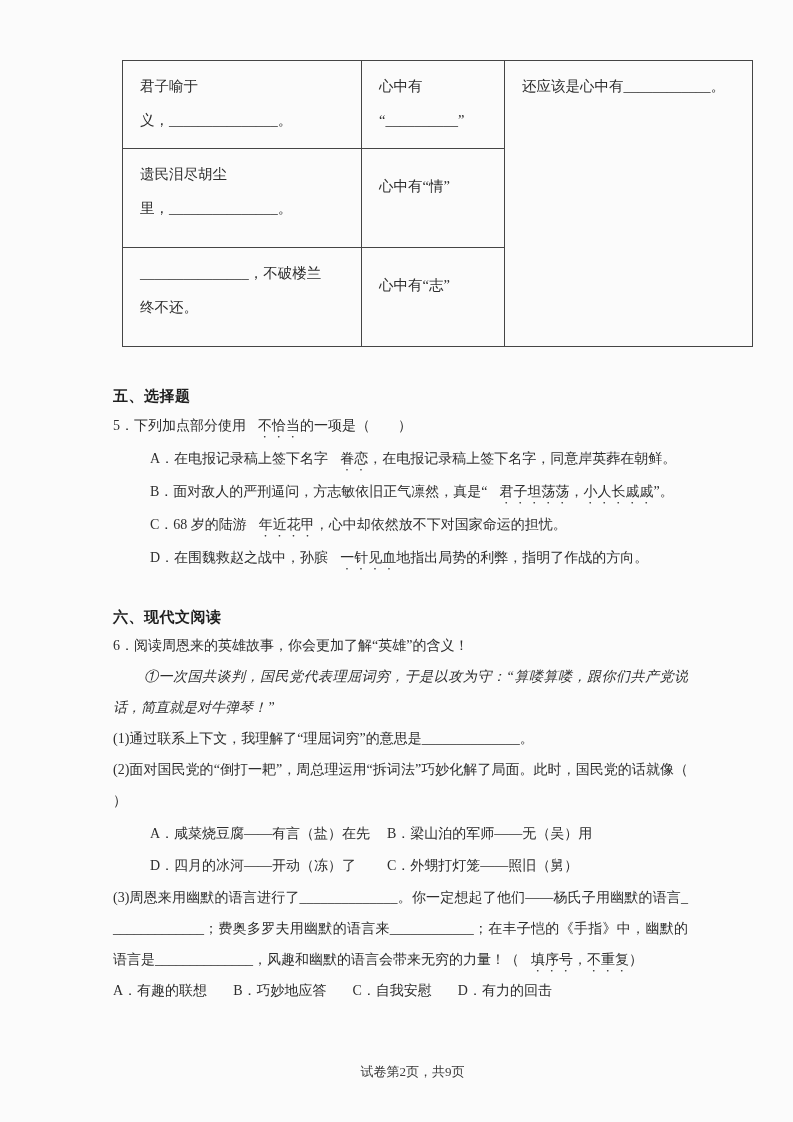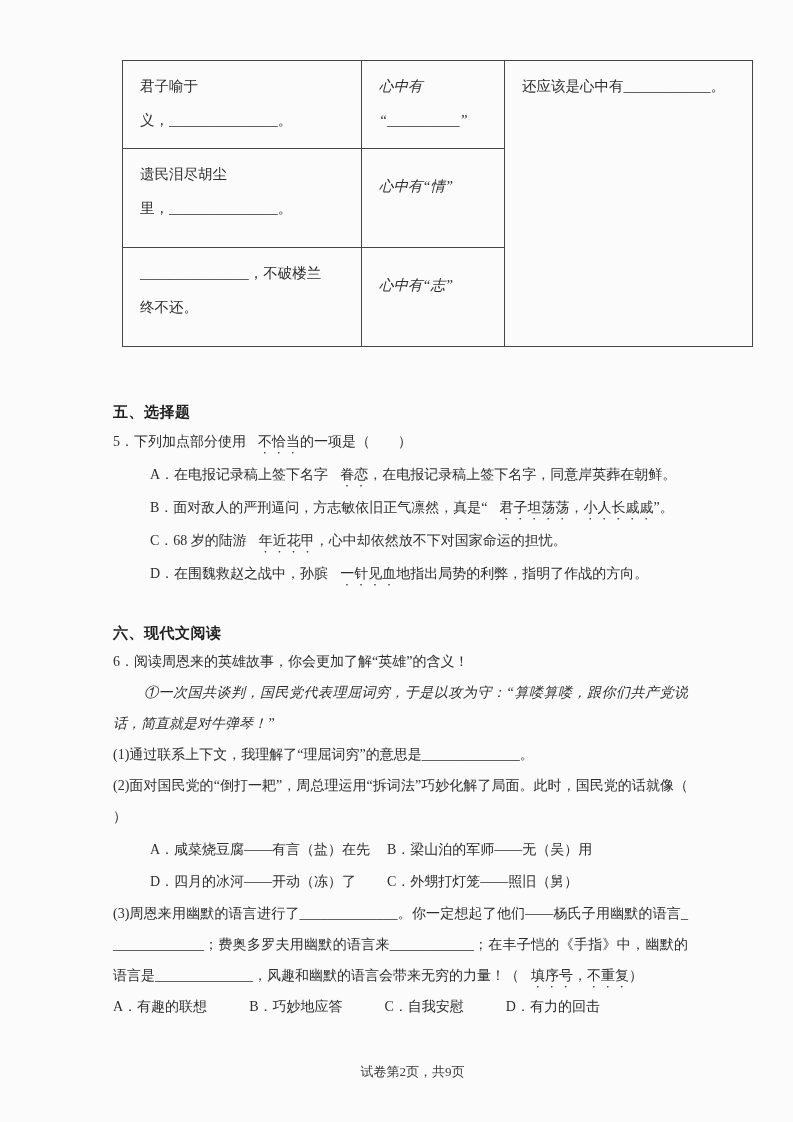--- a/index.html
+++ b/index.html
@@ -22,50 +22,50 @@
     width:546px;
   }
   table.fill-table td{
     border:1.6px solid #454545;
     vertical-align:top;
     font-size:14.5px;
     line-height:34px;
     padding:8px 10px 0 17px;
   }
   td.c1{width:211px;}
-  td.c2{width:115px;padding-left:16px;font-style:italic;}
+  td.c2{width:115px;padding-left:16px;}
   td.c3{width:220px;padding-left:14px;}
   tr.r1 td{height:79px;}
   tr.r2 td{height:78px;}
   tr.r3 td{height:78px;}
   td.c2.mid{padding-top:20px;}
 
   
   h3.sec{
     font-size:15px;font-weight:bold;margin:0;line-height:26px;
     font-family:"Liberation Sans","DejaVu Sans",sans-serif;
     color:#1f1f1f;letter-spacing:.5px;
   }
-  h3.sec5{margin-top:52px;}
+  h3.sec5{margin-top:36px;}
   h3.sec6{margin-top:30px;}
   .line{line-height:33px;}
   .q5block .line{line-height:33px;}
   .opt5{padding-left:37px;line-height:33px;}
   .s6{line-height:31px;text-align:justify;word-break:break-all;}
   p.s6{margin:0;}
   .kai{font-style:italic;}
   .indent{text-indent:31px;}
   .grid2{
     margin:2px 0 0 37px;
     display:grid;
     grid-template-columns:237px 1fr;
     line-height:32px;
   }
   .optrow{
-    display:flex;gap:42px;line-height:31px;
+    display:flex;gap:26px;line-height:31px;
   }
   .em{
     -webkit-text-emphasis:filled dot;
     -webkit-text-emphasis-position:under right;
     text-emphasis:filled dot;
     text-emphasis-position:under right;
     padding-left:12px;
   }
   .footer{
     position:absolute;top:1062px;left:16px;width:793px;

